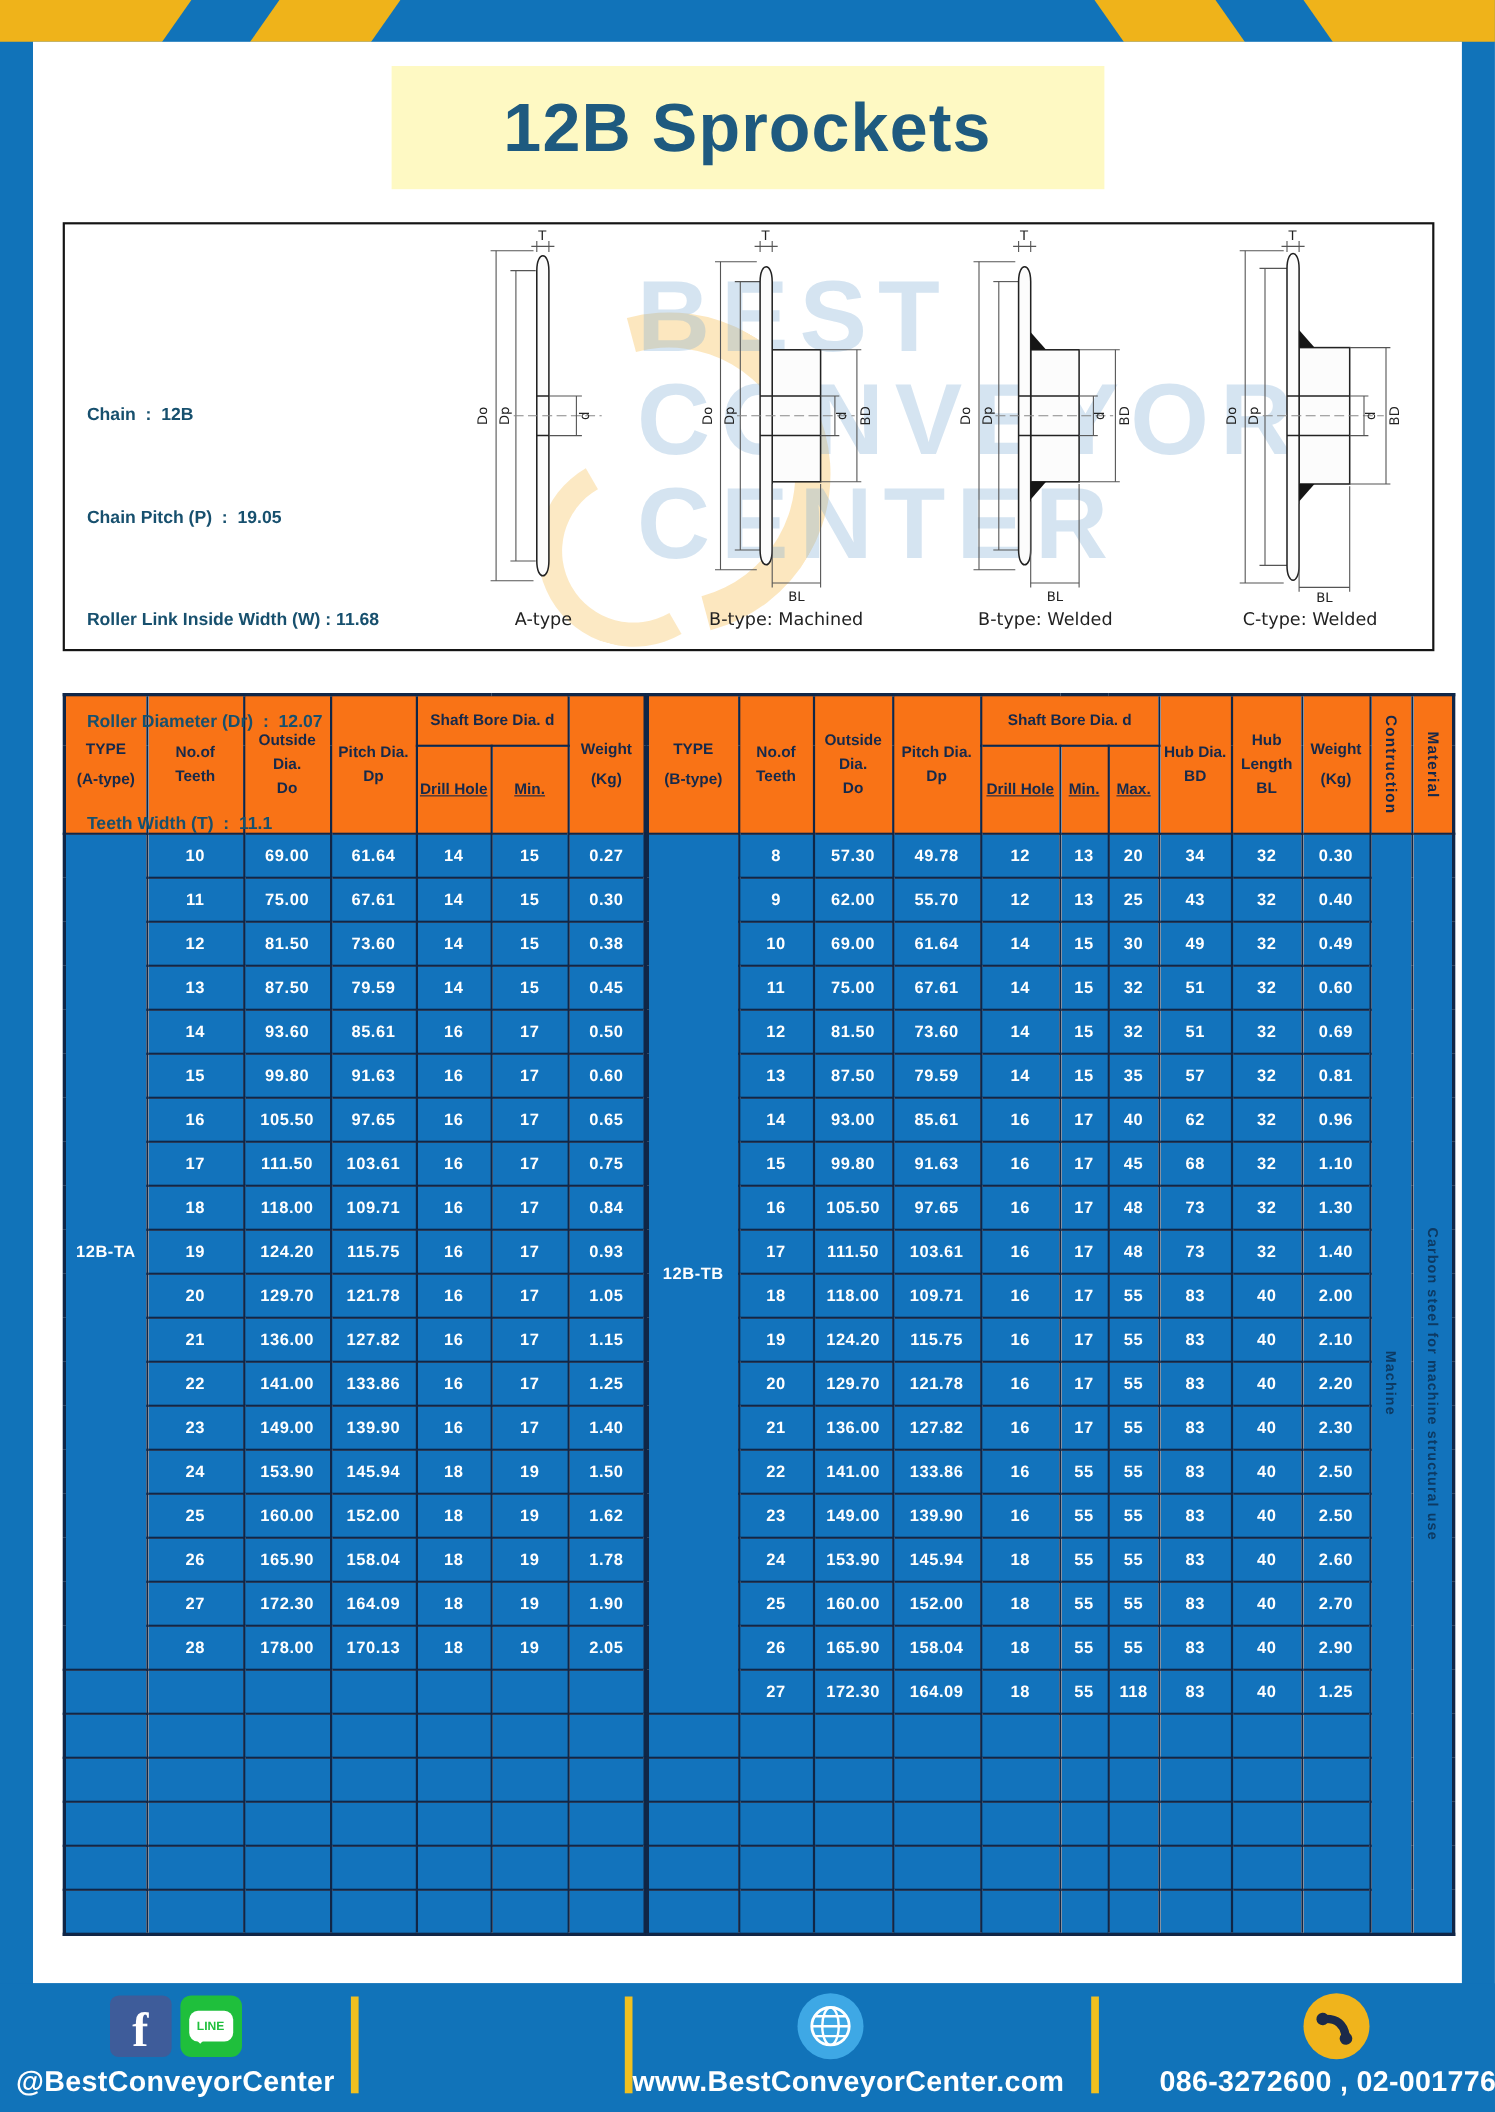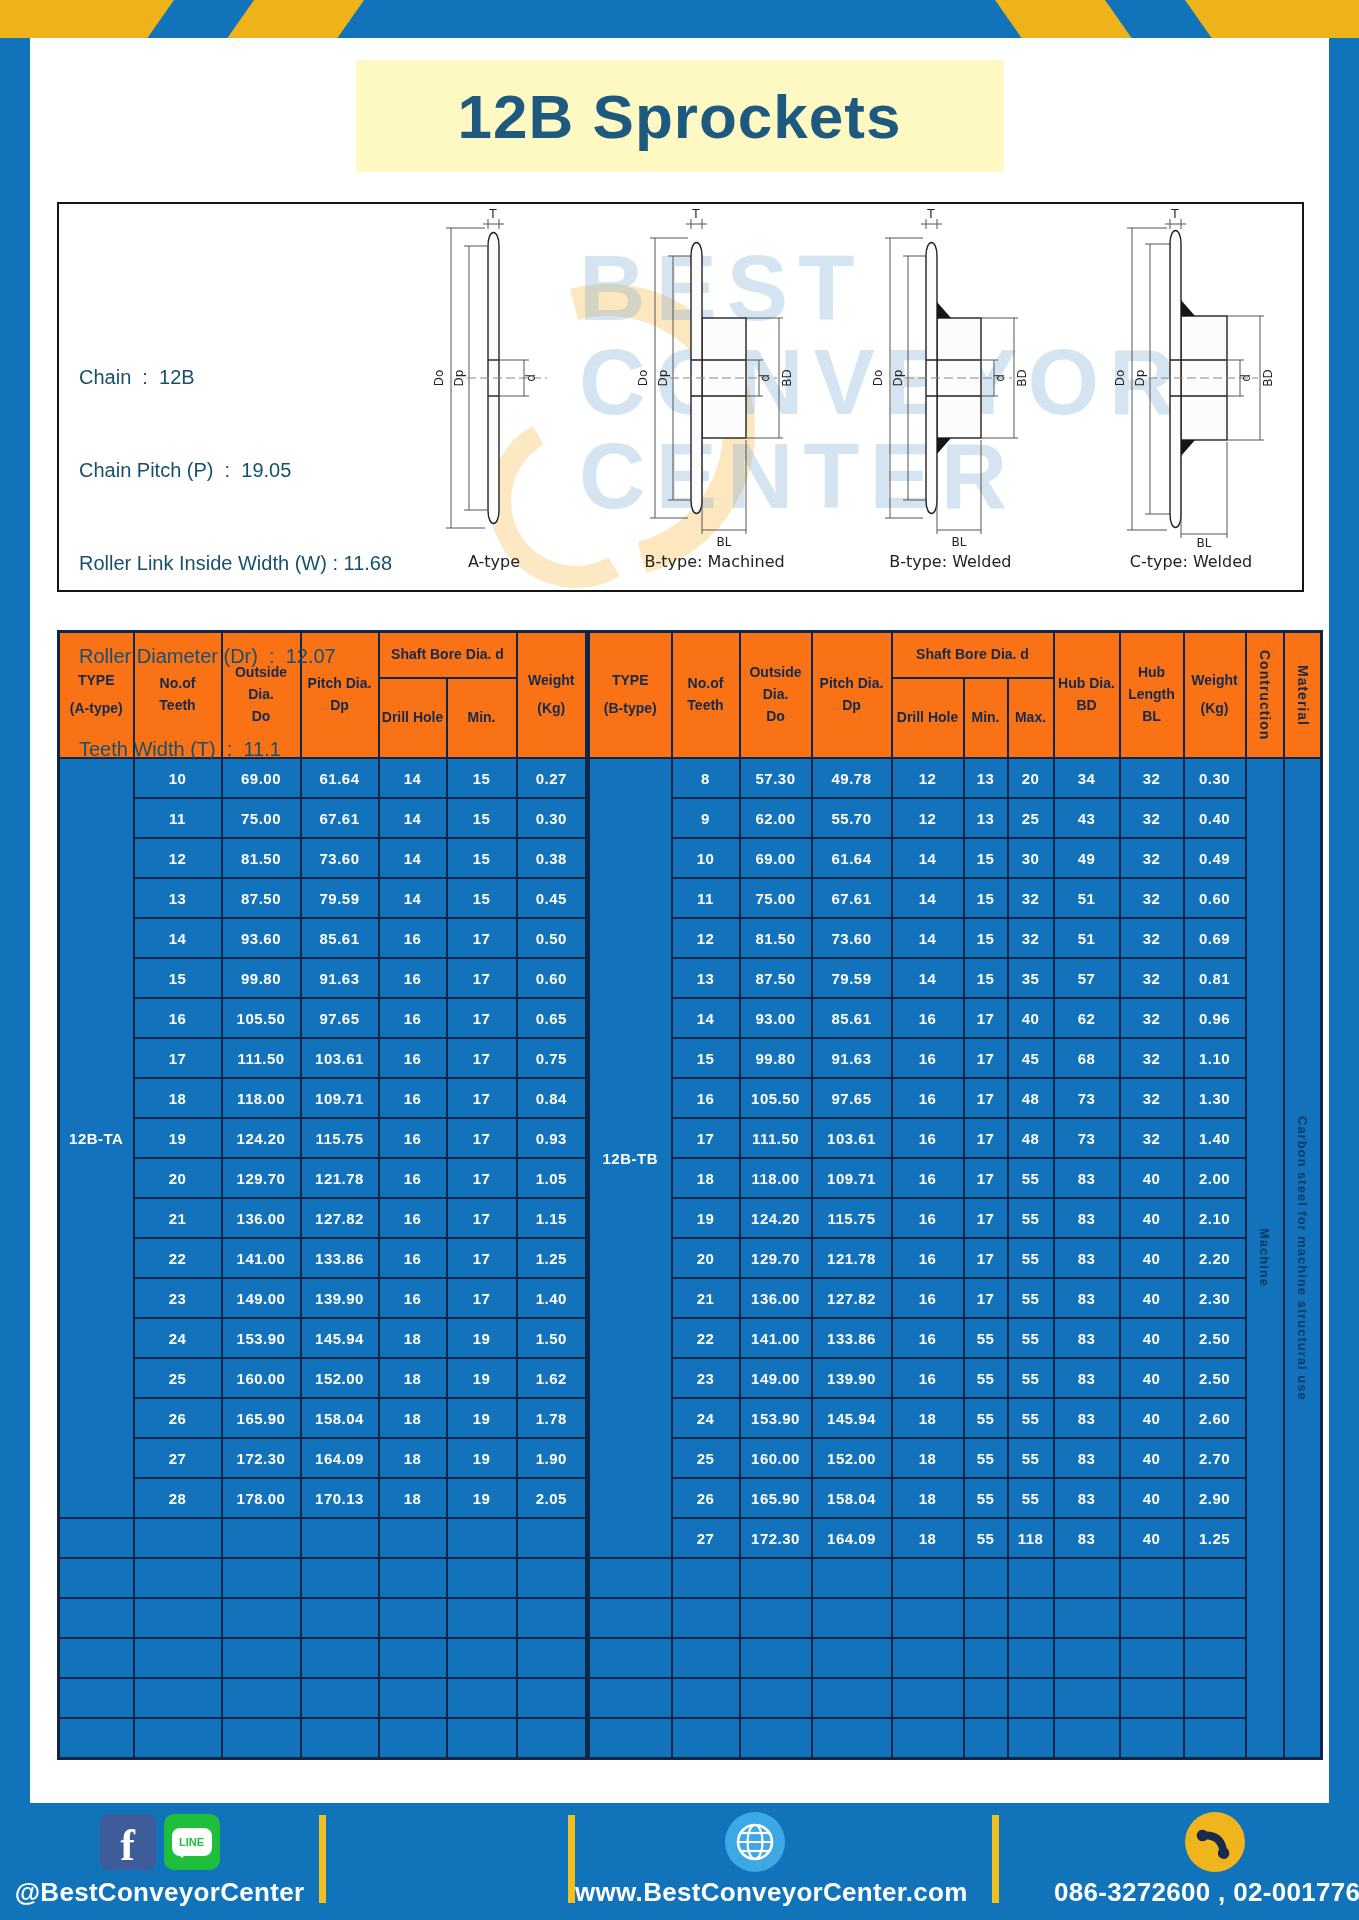--- a/index.html
+++ b/index.html
@@ -19,41 +19,41 @@
   .card{position:absolute;left:30px;top:38px;width:1299px;height:1765px;background:#ffffff;}
   
   .banner{
     position:absolute;left:50%;transform:translateX(-50%);top:22px;
     width:648px;height:112px;background:#fef9c3;
     display:flex;align-items:center;justify-content:center;
   }
   .banner span{font-size:62px;font-weight:bold;color:#1e5a7f;letter-spacing:1px;}
   
   .diagram{position:absolute;left:27px;top:164px;width:1243px;height:386px;background:#fff;border:2px solid #151515;}
-  .specs{position:absolute;left:20px;top:96px;z-index:3;color:#17506e;font-size:20px;font-weight:normal;line-height:31px;white-space:pre;}
+  .specs{position:absolute;left:20px;top:96px;z-index:3;color:#17506e;font-size:16px;font-weight:bold;line-height:31px;white-space:pre;}
   .wm{position:absolute;left:520px;top:38px;z-index:0;color:rgba(128,172,214,0.33);font-size:92px;font-weight:bold;letter-spacing:10px;line-height:1.02;}
   .arc1{position:absolute;left:402px;top:80px;width:230px;height:230px;border:32px solid rgba(246,181,62,0.33);
         border-radius:50%;border-left-color:transparent;border-bottom-color:transparent;transform:rotate(30deg);z-index:0;}
   .arc2{position:absolute;left:430px;top:210px;width:130px;height:130px;border:22px solid rgba(246,181,62,0.30);
         border-radius:50%;border-right-color:transparent;border-top-color:transparent;transform:rotate(15deg);z-index:0;}
   .draws{position:absolute;left:350px;top:4px;right:6px;display:flex;justify-content:space-between;z-index:2;}
   .draws figure{margin:0;text-align:center;}
   .draws figcaption{font-size:16px;color:#222;margin-top:0;font-family:"DejaVu Sans",sans-serif;}
   svg .dim{stroke:#555;stroke-width:1;fill:none;}
   svg .cl{stroke:#888;stroke-width:1;stroke-dasharray:9 4;fill:none;}
   svg .part{fill:#fcfcfc;stroke:#222;stroke-width:1.4;}
   svg .weld{fill:#151515;stroke:none;}
   svg text{font-size:12px;fill:#222;font-family:"DejaVu Sans",sans-serif;}
   
   table.tbl{border-collapse:collapse;table-layout:fixed;position:absolute;border:3px solid #102647;}
   .tblA{left:27px;top:592px;width:528px;}
   .tblB{left:557px;top:592px;width:733px;}
   .tbl th,.tbl td{border:2px solid #102647;overflow:hidden;padding:0;}
   .tbl thead th{background:#f97316;color:#16294a;font-size:14px;font-weight:bold;text-align:center;line-height:1.55;}
-  .tbl thead tr.sub th{height:78px;}
+  .tbl thead tr.sub th{height:78px;text-decoration:underline;}
   .tbl thead tr.top th.span-h{height:44px;}
   .tbl tbody td{background:#1273bc;color:#ffffff;font-size:15px;font-weight:bold;text-align:center;height:38px;letter-spacing:0.5px;vertical-align:middle;}
   th.vert{writing-mode:vertical-rl;text-align:center;letter-spacing:1px;}
   .tbl tbody td.vert-cell{writing-mode:vertical-rl;color:#0d3a63;font-size:13px;letter-spacing:1px;text-align:center;}
   .hgap{margin-top:6px;}
   
   .footer{position:absolute;left:0;top:1803px;width:1359px;height:117px;background:#1173b9;}
   .fdiv{position:absolute;top:12px;width:7px;height:88px;background:#f0c020;}
   .fsec{position:absolute;top:0;height:100%;}
   .icons{display:flex;justify-content:center;align-items:center;gap:8px;margin-top:8px;height:62px;}

